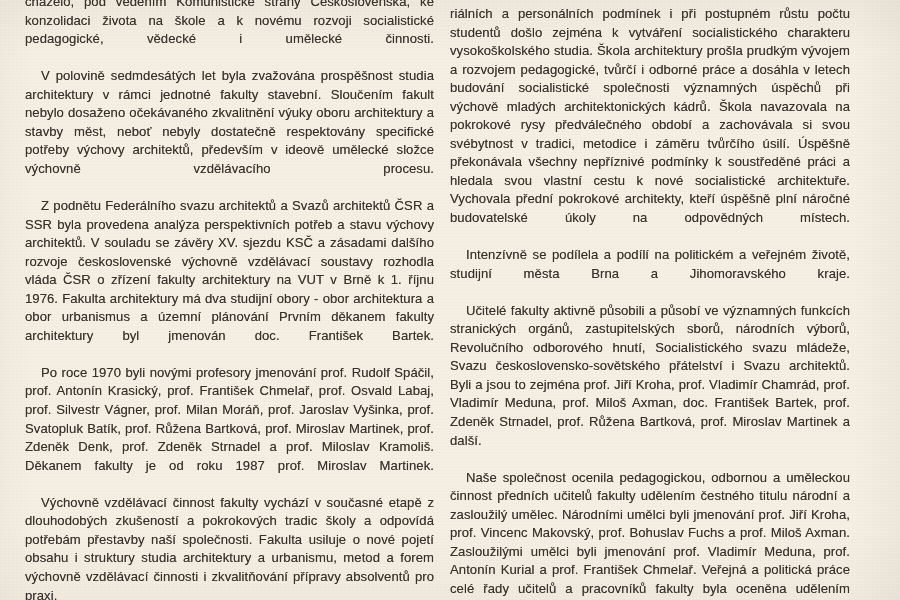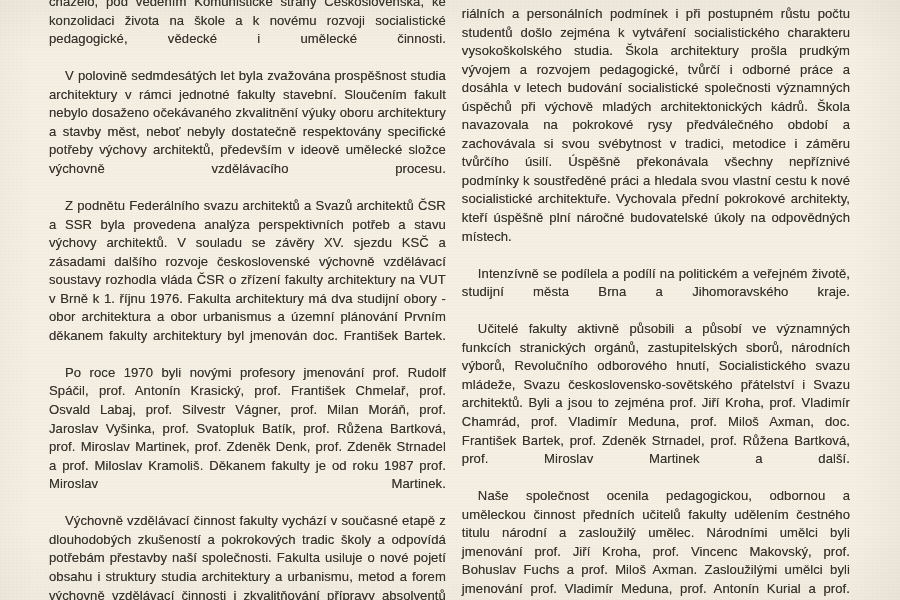--- a/index.html
+++ b/index.html
@@ -42,21 +42,20 @@
     height: 600px;
     display: flex;
     flex-direction: row;
   }
   .column {
     box-sizing: border-box;
   }
   #col-left {
     width: 450px;
     padding: 0 16px 0 25px;
-    margin-left: 24px;
   }
   #col-right {
     width: 450px;
     padding: 0 50px 0 0px;
     margin-top: 12px;
   }
   .col-inner {
     position: relative;
     
     margin-top: -7px;

